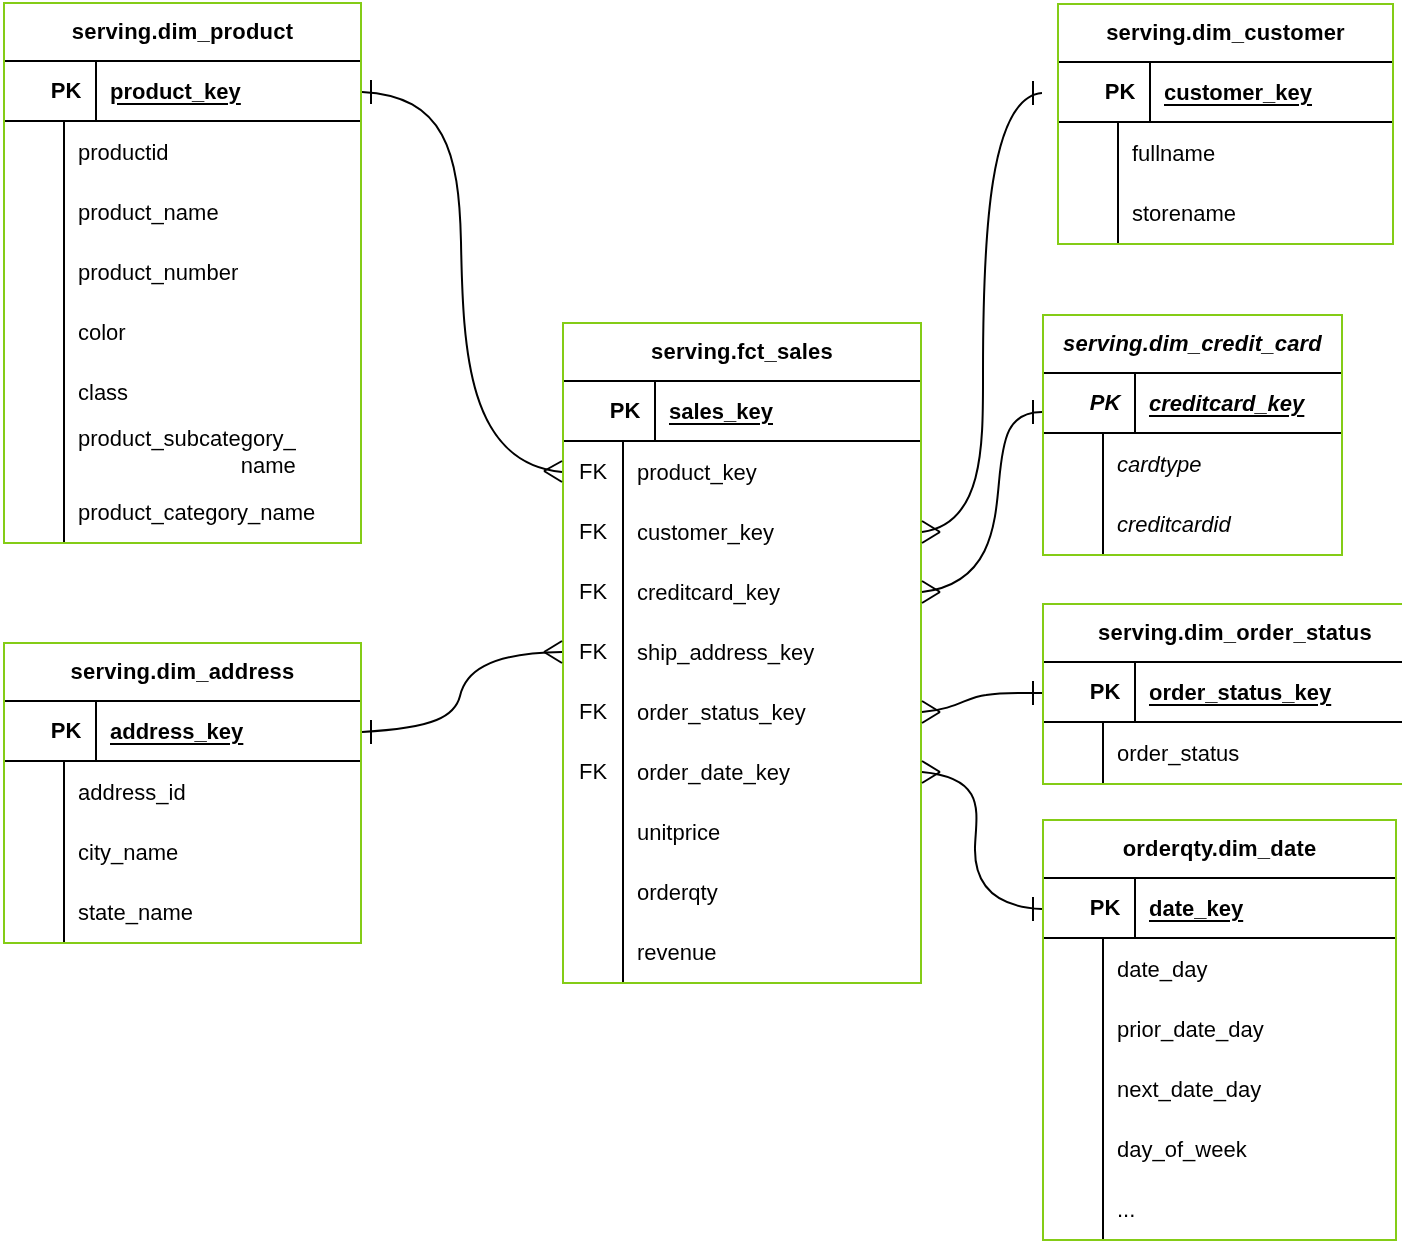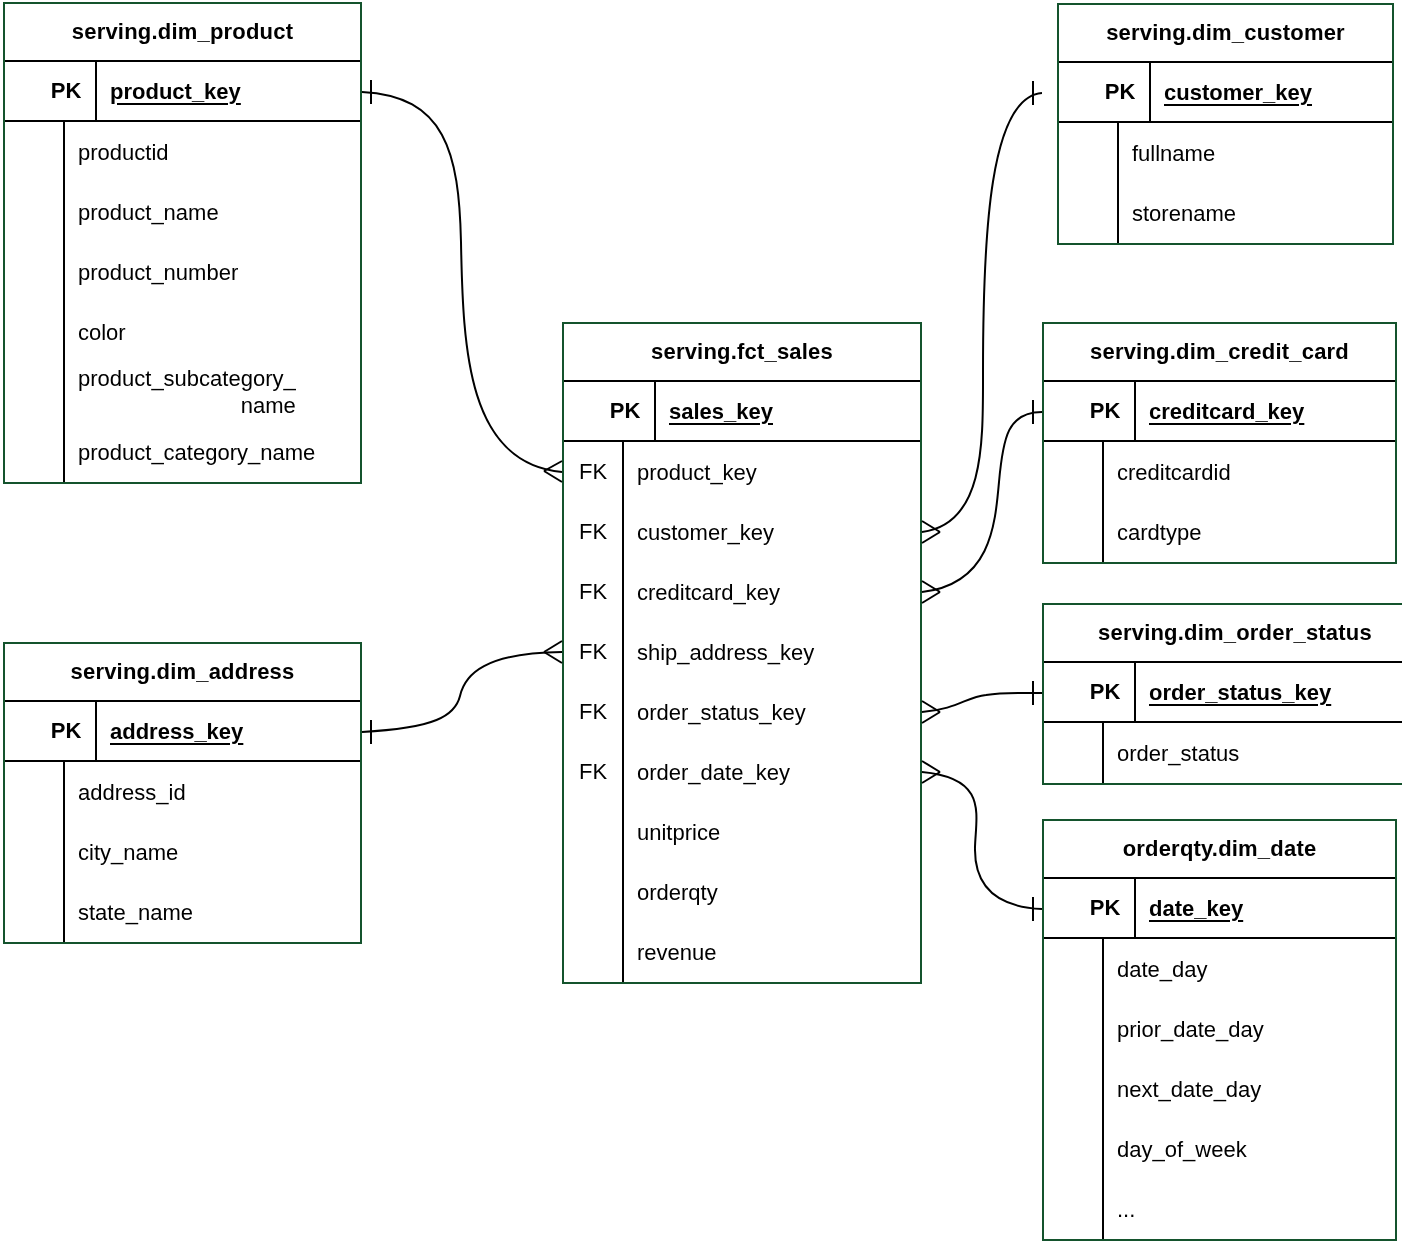--- a/index.html
+++ b/index.html
@@ -3,21 +3,21 @@
 <meta charset="utf-8">
 <style>
   html,body{margin:0;padding:0;}
   body{
     width:1402px;height:1242px;position:relative;background:#ffffff;
     font-family:"Liberation Sans","DejaVu Sans",sans-serif;color:#000000;
     overflow:hidden;
   }
   .canvas{position:absolute;inset:0;width:1402px;height:1242px;}
   .er-table{
-    position:absolute;background:#ffffff;border:2px solid #14532d;
+    position:absolute;background:#ffffff;border:2px solid #84cc16;
     box-sizing:border-box;z-index:1;
   }
   .er-title{
     height:56px;border-bottom:2px solid #000000;
     display:flex;align-items:center;justify-content:center;
     font-size:22px;font-weight:700;letter-spacing:0.2px;
   }
   .er-row{display:flex;height:60px;}
   .er-row.pk{border-bottom:2px solid #000000;height:58px;}
   .badge{
@@ -59,20 +59,24 @@
     <div class="er-row">
       <div class="badge"></div>
       <div class="fname">product_number</div>
     </div>
     <div class="er-row">
       <div class="badge"></div>
       <div class="fname">color</div>
     </div>
     <div class="er-row">
       <div class="badge"></div>
+      <div class="fname">class</div>
+    </div>
+    <div class="er-row">
+      <div class="badge"></div>
       <div class="fname">product_subcategory_
 name</div>
     </div>
     <div class="er-row">
       <div class="badge"></div>
       <div class="fname">product_category_name</div>
     </div>
   </div>
 
   <div class="er-table" style="left:3px;top:642px;width:359px;">
@@ -148,33 +152,33 @@
     <div class="er-row">
       <div class="badge"></div>
       <div class="fname">fullname</div>
     </div>
     <div class="er-row">
       <div class="badge"></div>
       <div class="fname">storename</div>
     </div>
   </div>
 
-  <div class="er-table" style="left:1042px;top:322px;width:355px;">
+  <div class="er-table" style="left:1042px;top:314px;width:301px;font-style:italic;">
     <div class="er-title">serving.dim_credit_card</div>
     <div class="er-row pk">
       <div class="badge">PK</div>
       <div class="fname">creditcard_key</div>
     </div>
     <div class="er-row">
       <div class="badge"></div>
+      <div class="fname">cardtype</div>
+    </div>
+    <div class="er-row">
+      <div class="badge"></div>
       <div class="fname">creditcardid</div>
-    </div>
-    <div class="er-row">
-      <div class="badge"></div>
-      <div class="fname">cardtype</div>
     </div>
   </div>
 
   <div class="er-table" style="left:1042px;top:603px;width:386px;">
     <div class="er-title">serving.dim_order_status</div>
     <div class="er-row pk">
       <div class="badge">PK</div>
       <div class="fname">order_status_key</div>
     </div>
     <div class="er-row">

